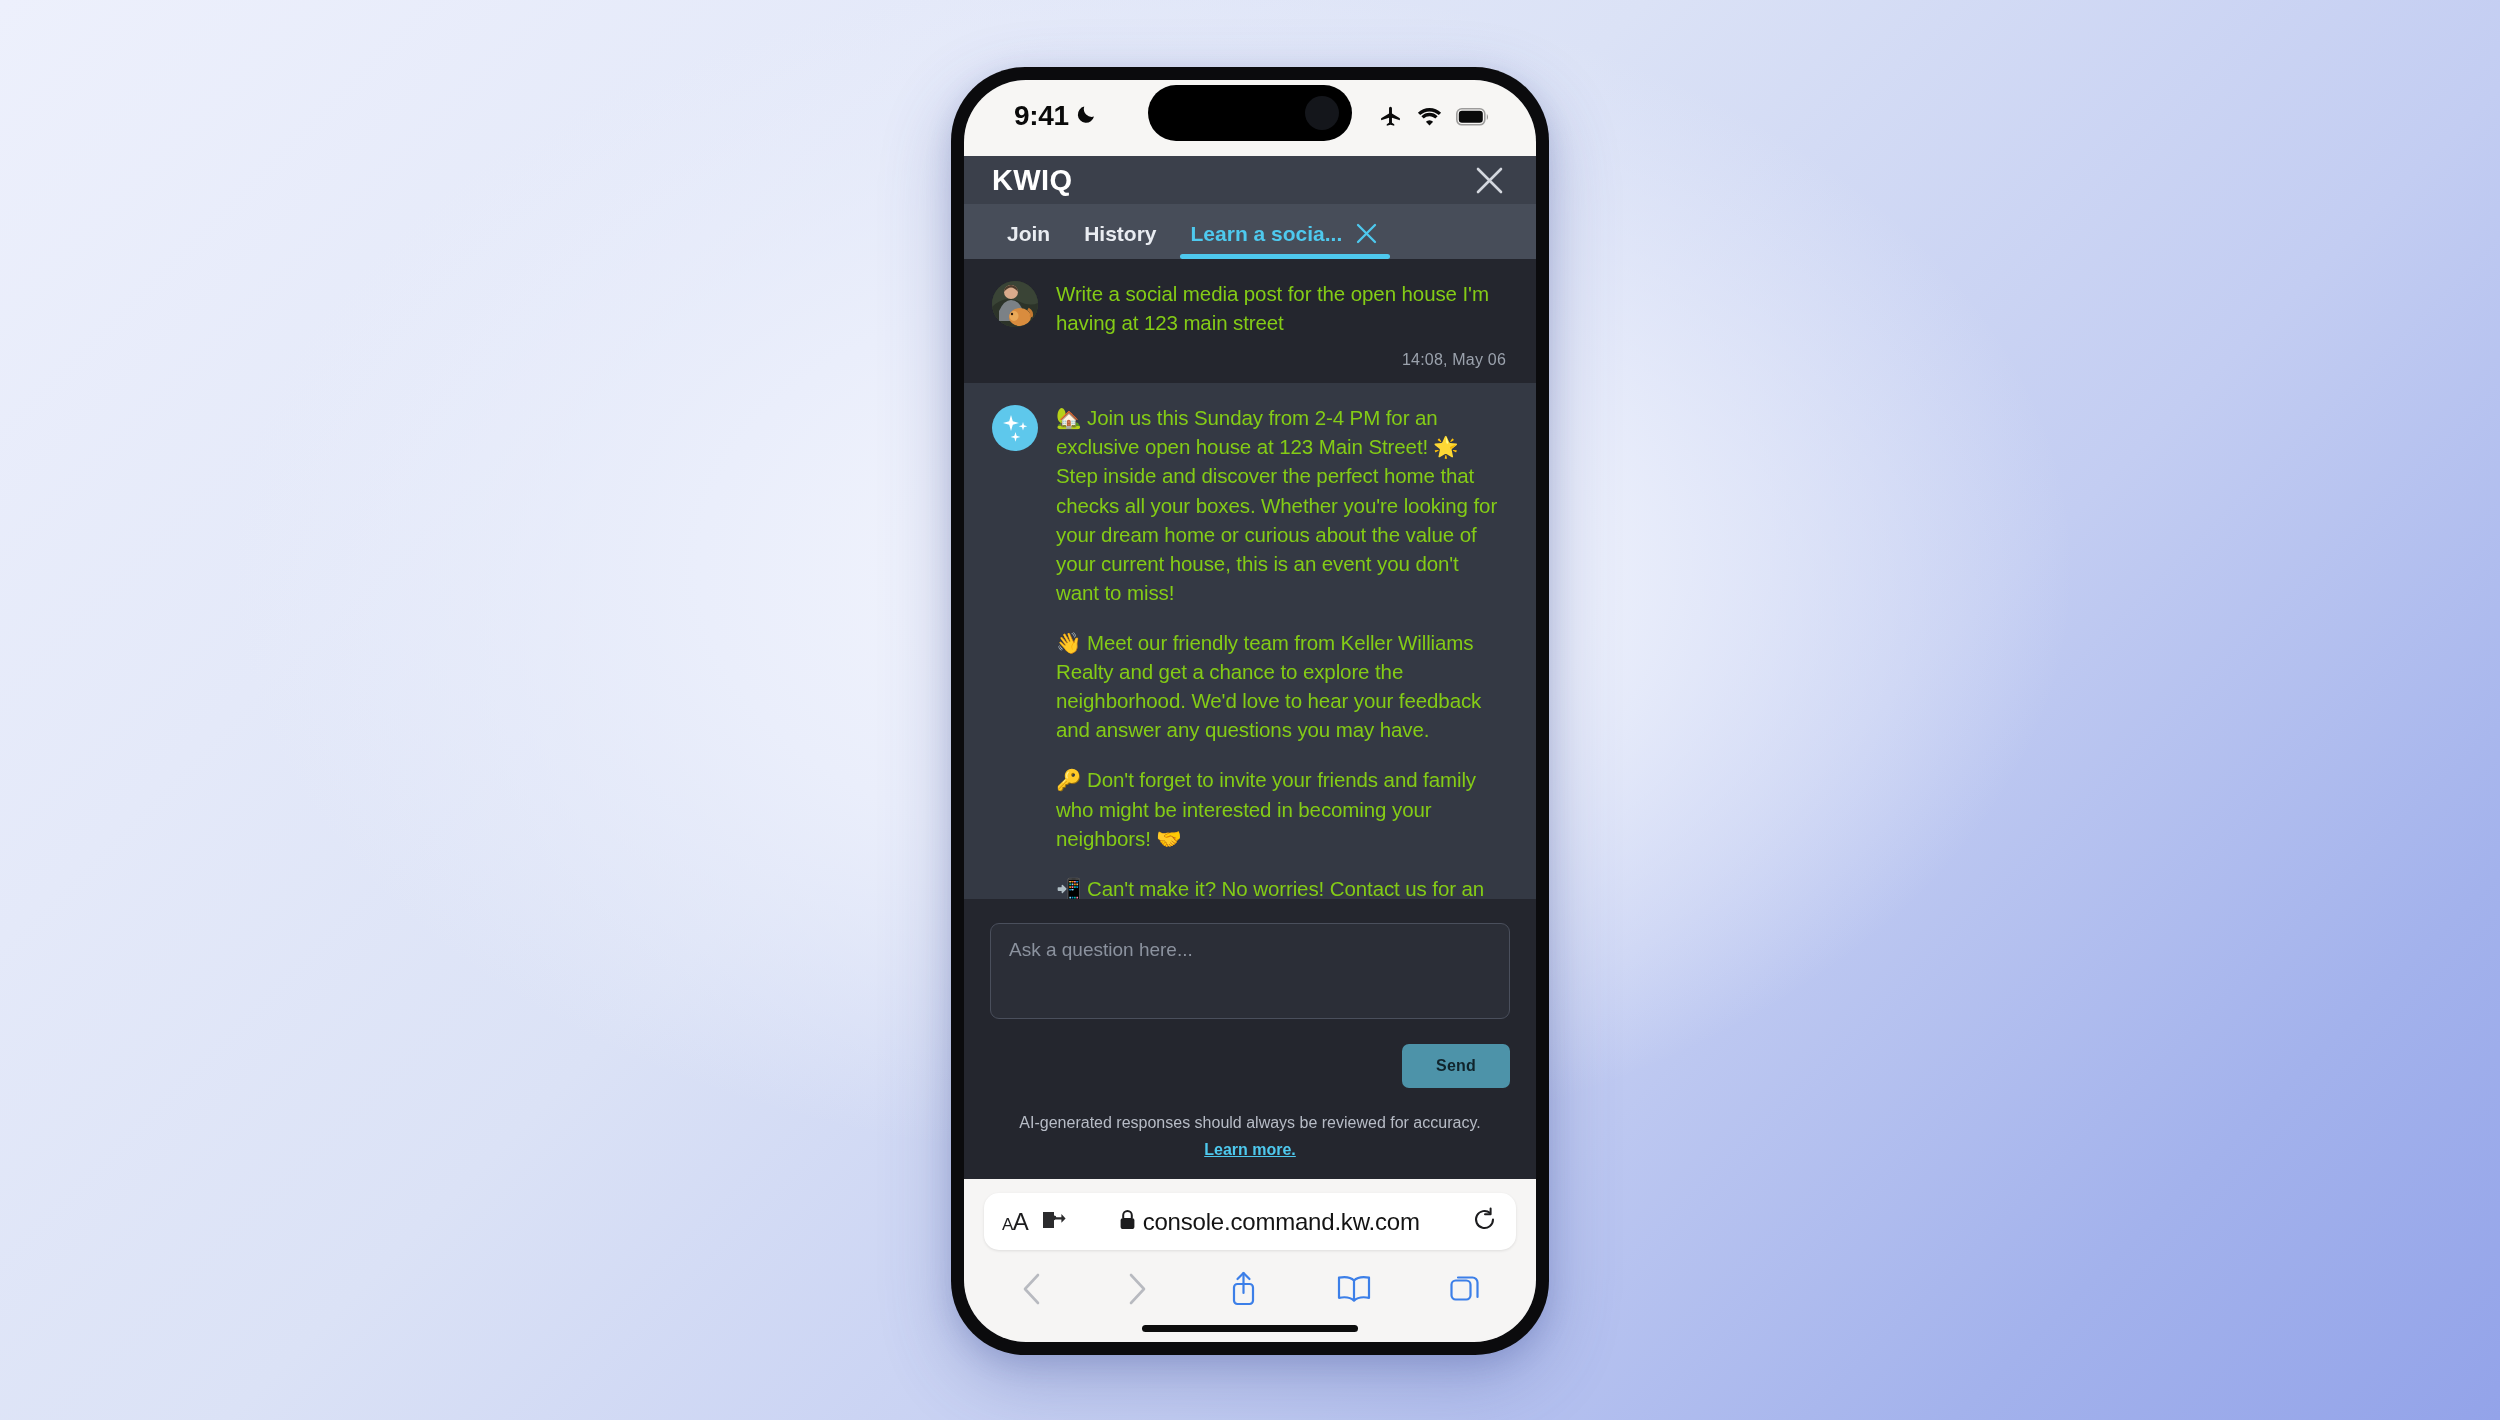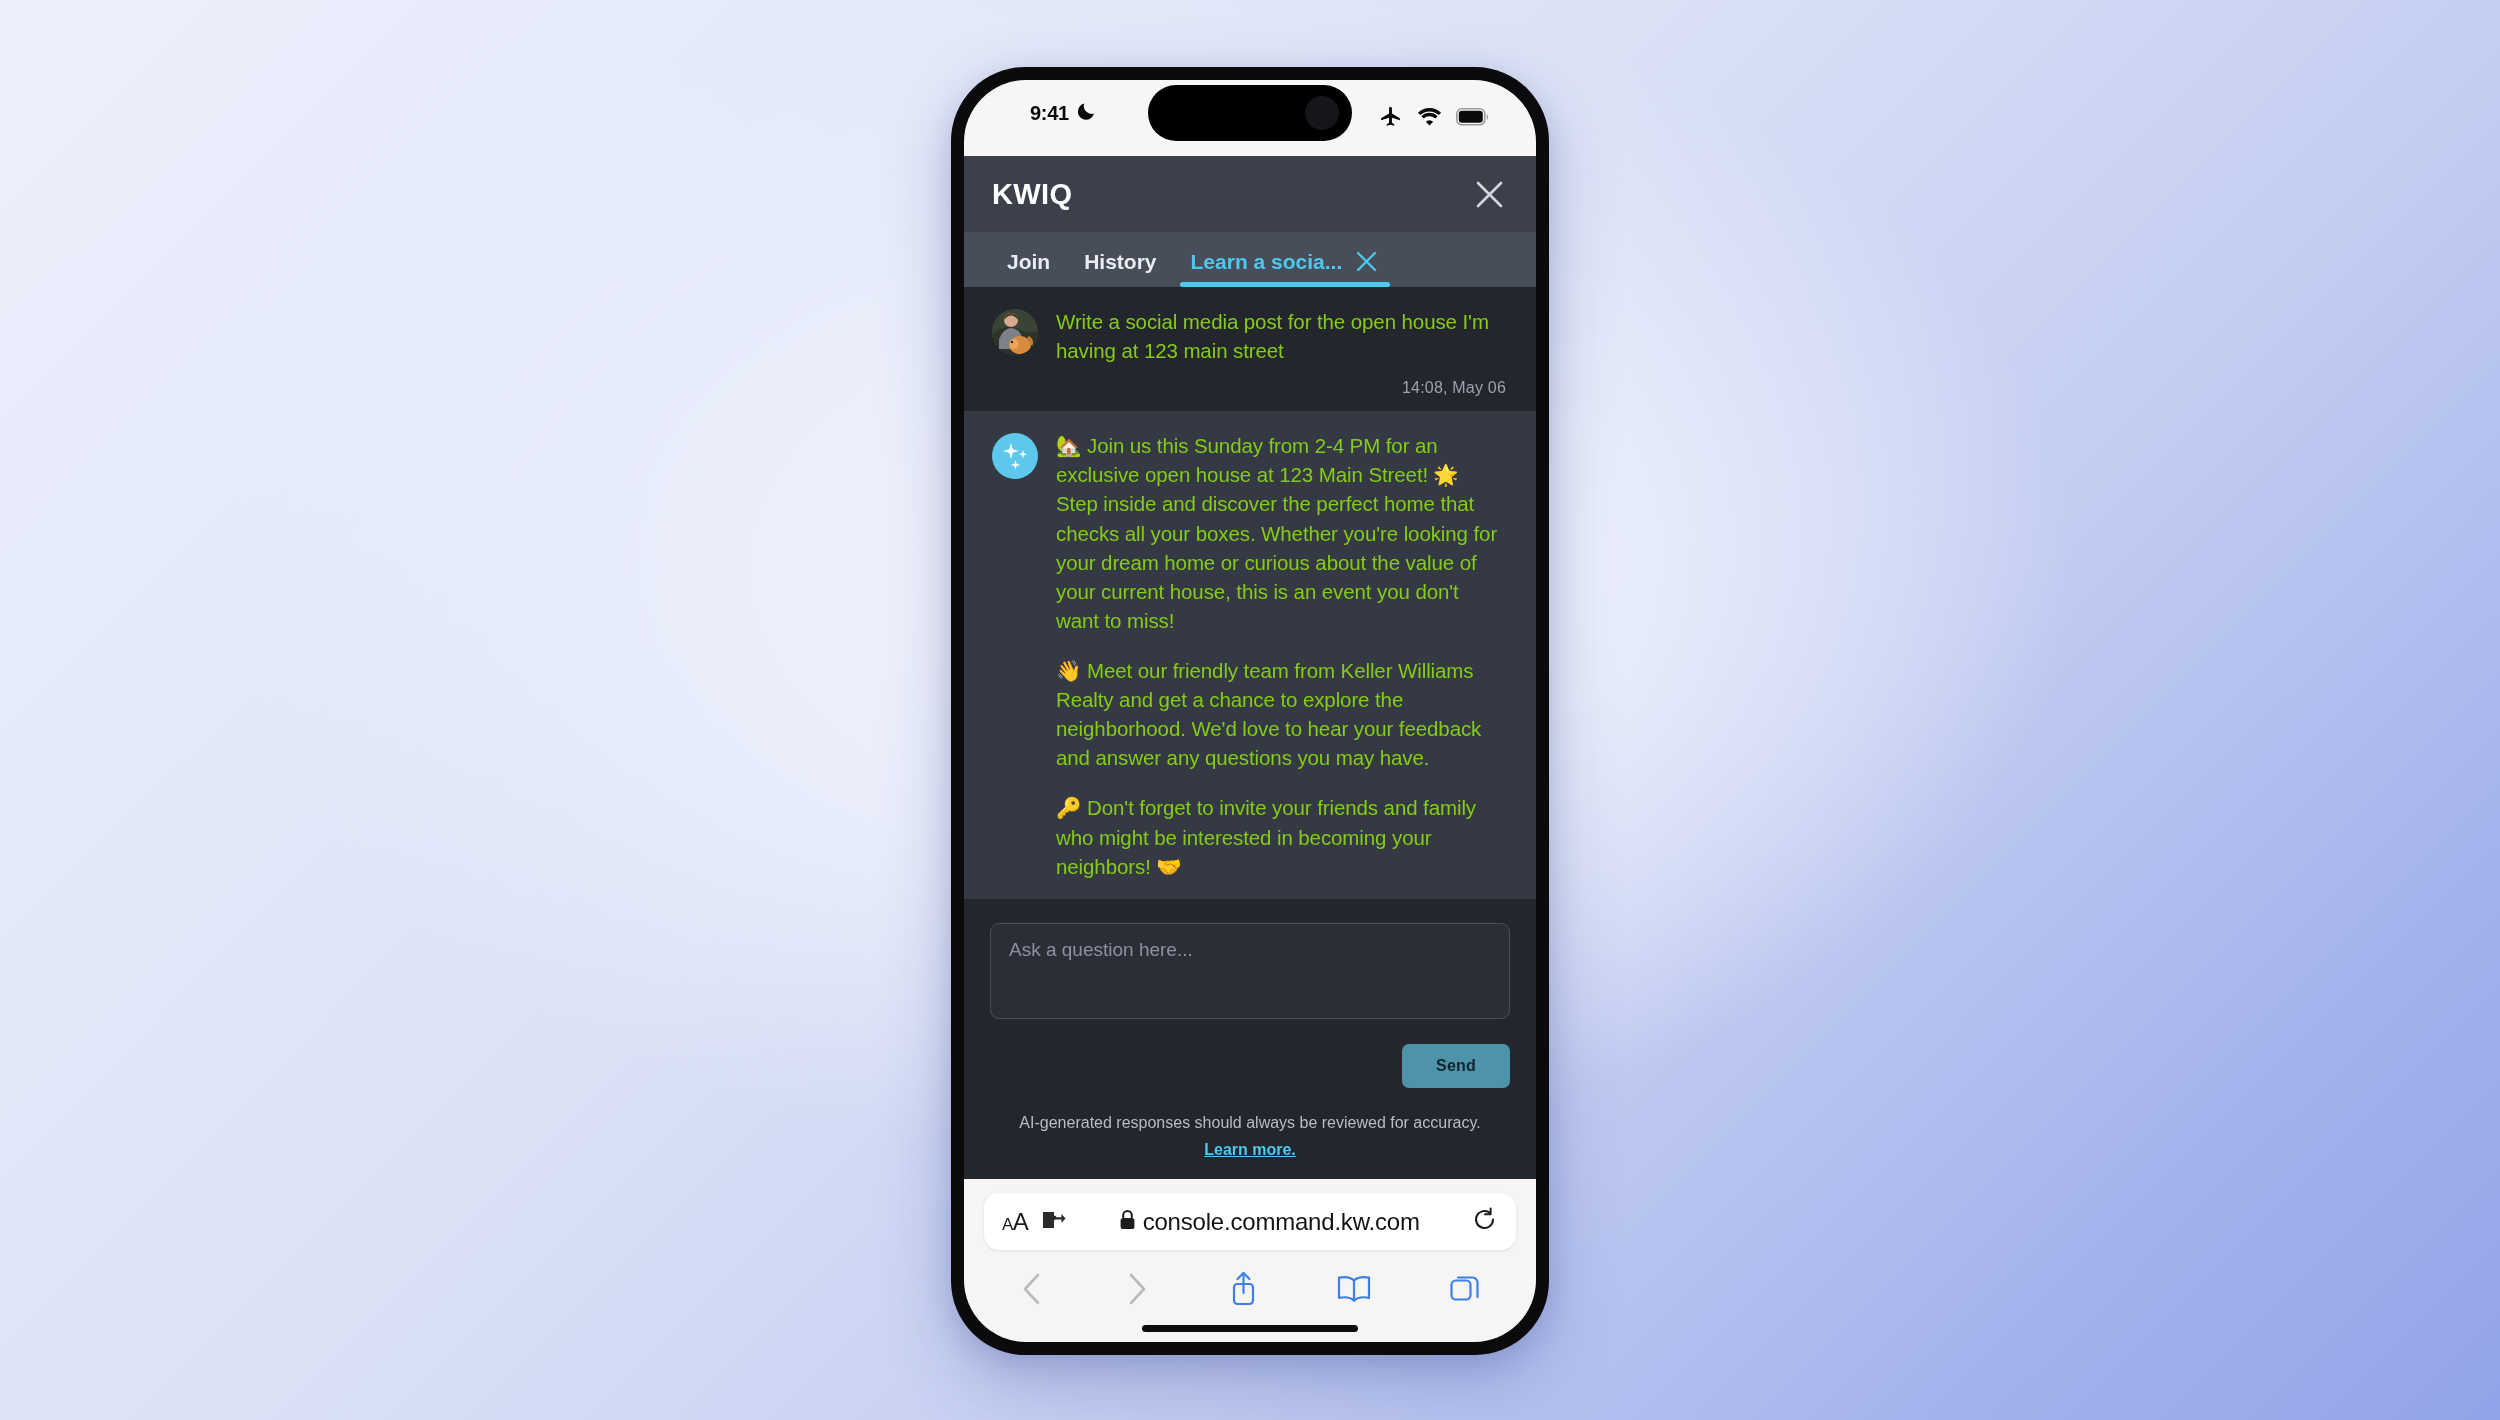--- a/index.html
+++ b/index.html
@@ -46,23 +46,23 @@
     height: 76px;
     background: #f7f6f4;
     flex: 0 0 auto;
     position: relative;
     display: flex;
     align-items: center;
     color: #0a0a0a;
   }
   .status-time {
     position: absolute;
-    left: 66px;
+    left: 50px;
     top: 20px;
-    font-size: 20px;
+    font-size: 28px;
     font-weight: bold;
     letter-spacing: -0.3px;
     display: flex;
     align-items: center;
     gap: 7px;
   }
   .moon-icon { display: block; }
   .status-right {
     position: absolute;
     right: 46px;
@@ -87,21 +87,21 @@
     top: 11px;
     width: 34px;
     height: 34px;
     border-radius: 50%;
     background: #14161b;
   }
 
   
   .app-header {
     flex: 0 0 auto;
-    height: 76px;
+    height: 48px;
     background: #3b404b;
     display: flex;
     align-items: center;
     justify-content: space-between;
     padding: 0 30px 0 28px;
   }
   .app-title {
     color: #ffffff;
     font-size: 29px;
     font-weight: bold;

